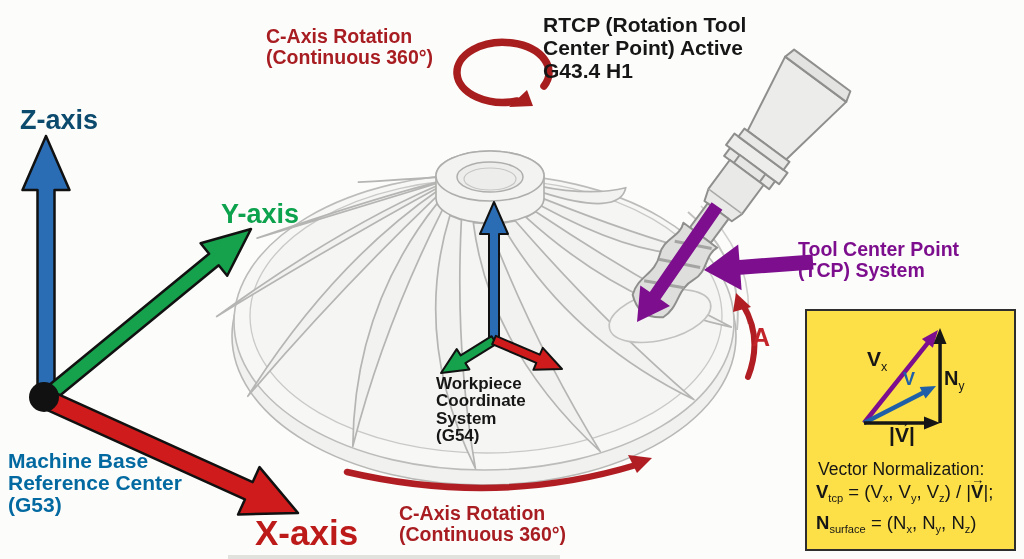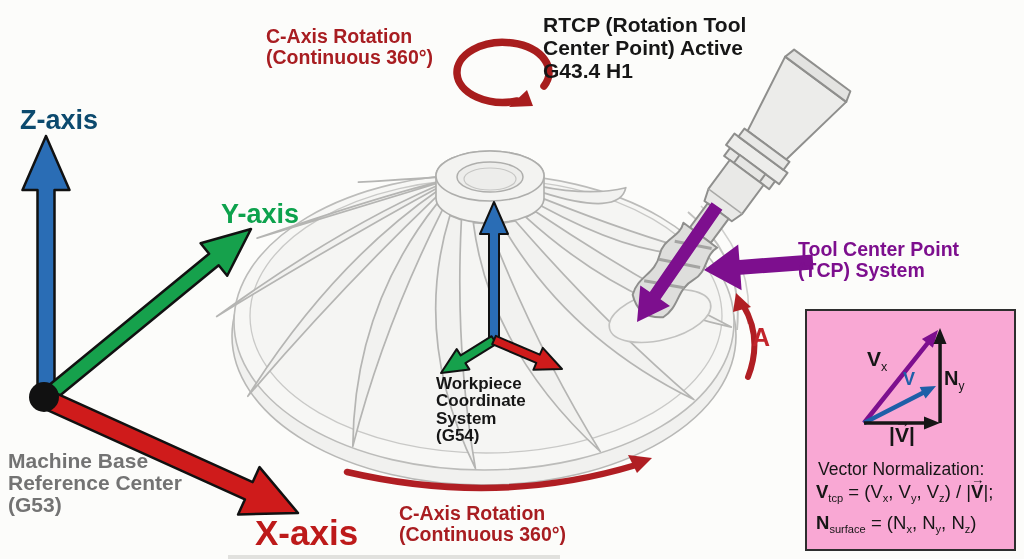--- a/index.html
+++ b/index.html
@@ -9,31 +9,31 @@
     font-family:"Liberation Sans",sans-serif;
   }
   #scene{position:absolute;left:0;top:0;}
   .lbl{position:absolute;font-weight:bold;line-height:1.08;white-space:nowrap;}
   .center{text-align:left;}
   .lbl .ln{display:block;}
   
   .z-lbl{left:20px;top:106px;font-size:27px;color:#0c4a6e;}
   .y-lbl{left:221px;top:200px;font-size:27px;color:#0da24d;}
   .x-lbl{left:255px;top:514px;font-size:35px;color:#bd1a1a;}
-  .mbrf-lbl{left:8px;top:450px;font-size:21px;color:#737373;line-height:1.05;}
+  .mbrf-lbl{left:8px;top:450px;font-size:21px;color:#0369a1;line-height:1.05;}
   .caxis-top{left:266px;top:26px;width:202px;font-size:19.5px;color:#a81d21;}
   .rtcp-lbl{left:543px;top:13px;width:214px;font-size:21px;color:#161616;line-height:1.1;}
   .tcp-lbl{left:798px;top:239px;width:202px;font-size:19.5px;color:#7d0f8e;}
   .wcs-lbl{left:436px;top:375px;width:162px;font-size:17px;color:#161616;line-height:1.02;}
   .a-lbl{left:752px;top:324px;font-size:25px;color:#c2242a;}
   .caxis-bot{left:399px;top:503px;width:216px;font-size:19.5px;color:#a81d21;}
   
   .inset{
     position:absolute;left:805px;top:309px;width:211px;height:242px;
-    background:#f9a8d4;border:2px solid #2e2e2e;box-sizing:border-box;
+    background:#fde047;border:2px solid #2e2e2e;box-sizing:border-box;
   }
   .inset svg{position:absolute;left:0;top:0;}
   .vlab{position:absolute;font-weight:bold;color:#161616;}
   .vx-lab{left:60px;top:36px;font-size:21px;}
   .v-lab{left:96px;top:58px;font-size:18px;color:#1e5fa8;}
   .ny-lab{left:137px;top:56px;font-size:20px;}
   .vmag-lab{left:82px;top:112px;font-size:21px;}
   .vn-title{position:absolute;left:11px;top:148px;font-size:17.5px;color:#161616;font-weight:normal;}
   .f1{position:absolute;left:9px;top:170px;font-size:18.5px;color:#161616;}
   .f2{position:absolute;left:9px;top:201px;font-size:18.5px;color:#161616;}

